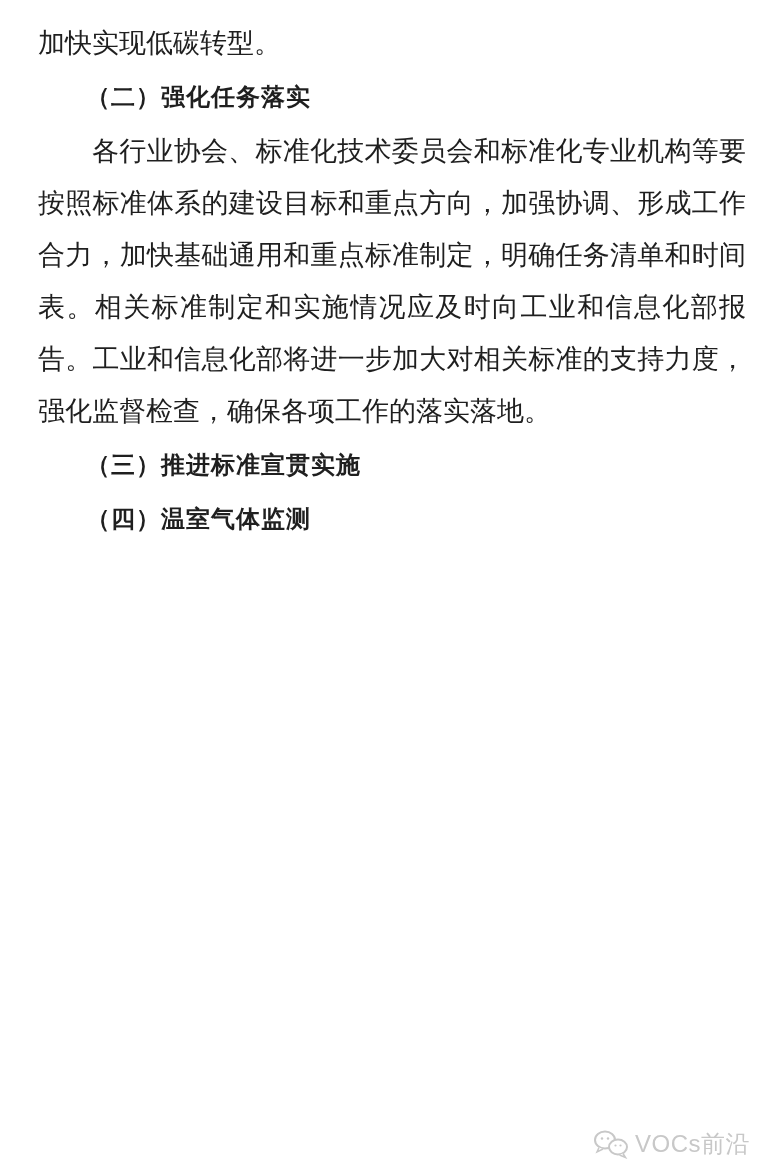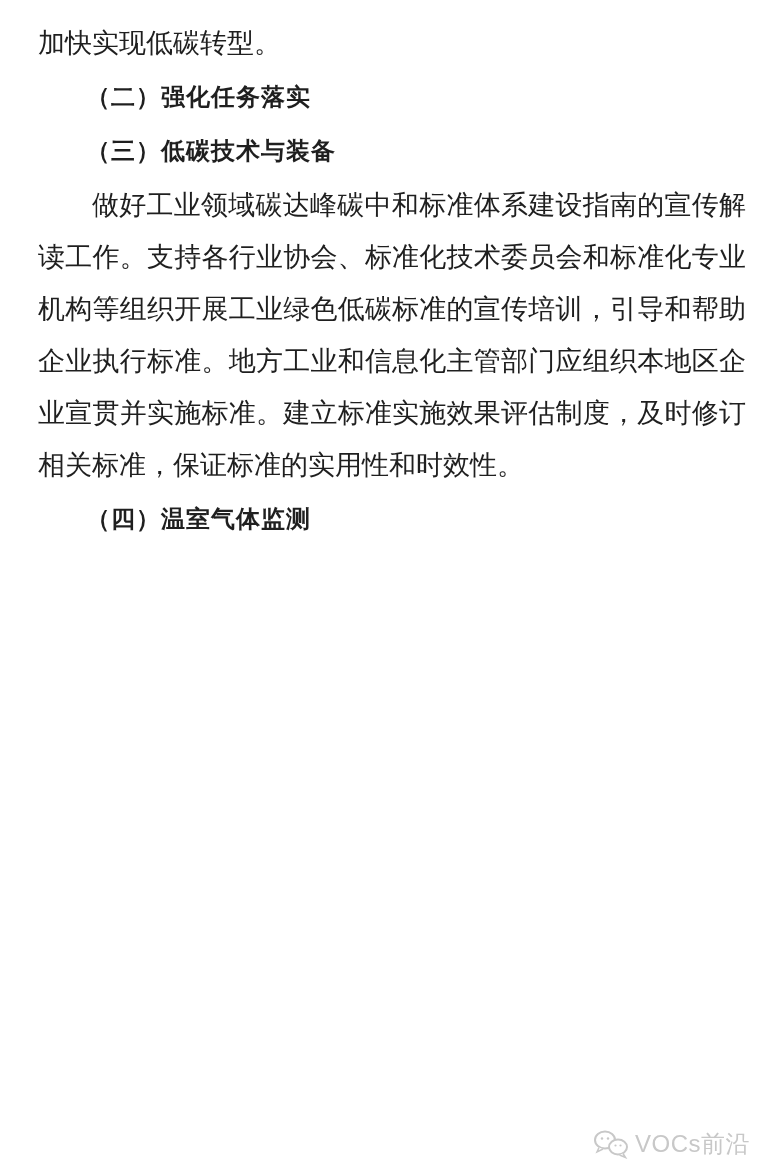--- a/index.html
+++ b/index.html
@@ -61,22 +61,22 @@
   }
 </style>
 </head>
 <body>
 
 <div class="page" style="background: rgb(255, 255, 255);">
 
   <div class="doc" id="doc-body" style="color: rgb(31, 31, 31);">
       <p class="paragraph no-indent">加快实现低碳转型。</p>
       <h2 class="heading">（二）强化任务落实</h2>
-      <h2 class="heading">（三）低碳技术与装备</h2>
-      <p class="paragraph">做好工业领域碳达峰碳中和标准体系建设指南的宣传解读工作。支持各行业协会、标准化技术委员会和标准化专业机构等组织开展工业绿色低碳标准的宣传培训，引导和帮助企业执行标准。地方工业和信息化主管部门应组织本地区企业宣贯并实施标准。建立标准实施效果评估制度，及时修订相关标准，保证标准的实用性和时效性。</p>
+      <p class="paragraph">各行业协会、标准化技术委员会和标准化专业机构等要按照标准体系的建设目标和重点方向，加强协调、形成工作合力，加快基础通用和重点标准制定，明确任务清单和时间表。相关标准制定和实施情况应及时向工业和信息化部报告。工业和信息化部将进一步加大对相关标准的支持力度，强化监督检查，确保各项工作的落实落地。</p>
+      <h2 class="heading">（三）推进标准宣贯实施</h2>
       <h2 class="heading">（四）温室气体监测</h2>
     </div>
 
   <div class="watermark" id="watermark" style="color: rgb(200, 200, 200); text-align: right;">
     <span class="wm-icon">
       <svg viewBox="0 0 38 30" width="38" height="30" fill="none" stroke="#c8c8c8" stroke-width="2">
         <ellipse cx="13" cy="11" rx="10" ry="8.5"></ellipse>
         <path d="M7 18.5 L5 23 L11 20" fill="#ffffff" stroke="#c8c8c8" stroke-width="1.5"></path>
         <ellipse cx="26" cy="18" rx="9" ry="7.5" fill="#ffffff"></ellipse>
         <path d="M31 24.5 L33.5 28.5 L27.5 26" fill="#ffffff" stroke="#c8c8c8" stroke-width="1.5"></path>

